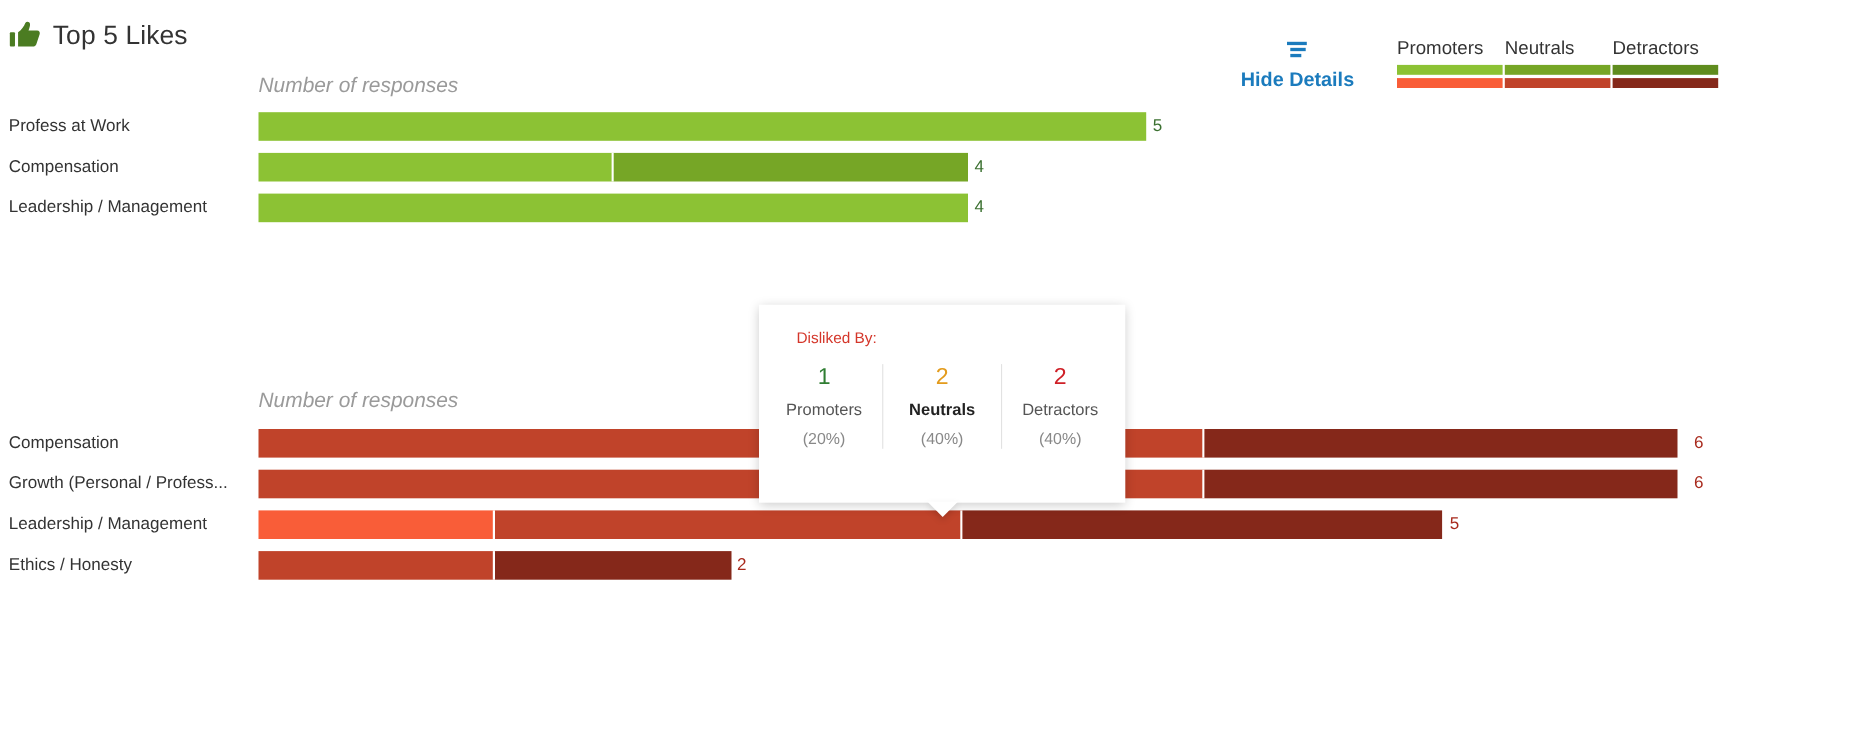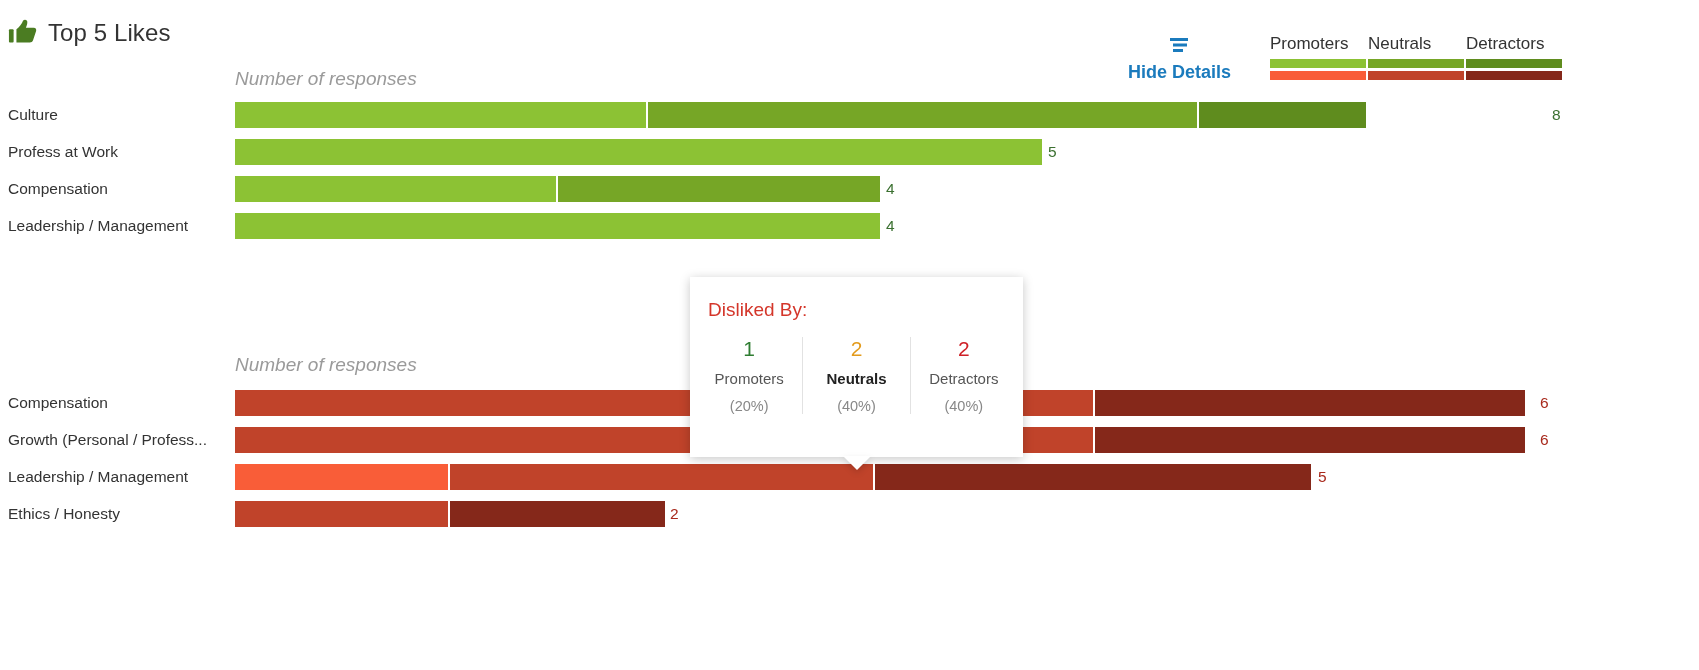--- a/index.html
+++ b/index.html
@@ -97,23 +97,24 @@
   
   .tooltip {
     position: absolute;
     left: 690px; top: 277px;
     width: 333px; height: 180px;
     background: #ffffff;
     box-shadow: 0 2px 10px rgba(0,0,0,.22);
     z-index: 50;
   }
   .tt-title {
-    font-size: 19px;
+    font-size: 14px;
     color: #d4362a;
     padding: 22px 18px 0 18px;
+    margin-left: 16px;
   }
   .tt-cols {
     display: flex;
     margin-top: 16px;
     padding: 0 6px;
   }
   .tt-col {
     flex: 1;
     text-align: center;
     padding: 0 4px;
@@ -178,29 +179,20 @@
     </div>
     <div class="legend-col">
       <div class="legend-name">Detractors</div>
       <div class="legend-swatch" style="background:#5f8c1e"></div>
       <div class="legend-swatch" style="background:#85281a"></div>
     </div>
   </div>
 
   <div class="chart" style="top:96px; width:1699px;">
 
-    <div class="row">
-      <span class="row-label">Culture</span>
-      <div class="bar-track" style="width:1131px;">
-        <div class="seg" style="width:42.8%; background:#8cc234;"></div>
-        <div class="seg" style="width:57.2%; background:#76a626;"></div>
-        <div class="seg" style="width:17.3%; background:#5f8c1e;"></div>
-      </div>
-      <span class="bar-value val-like" style="left:1552px;">8</span>
-    </div>
 
 
     <div class="row">
       <span class="row-label">Profess at Work</span>
       <div class="bar-track" style="width:807px;">
         <div class="seg" style="width:100%; background:#8cc234;"></div>
       </div>
       <span class="bar-value val-like" style="left:1048px;">5</span>
     </div>
 

